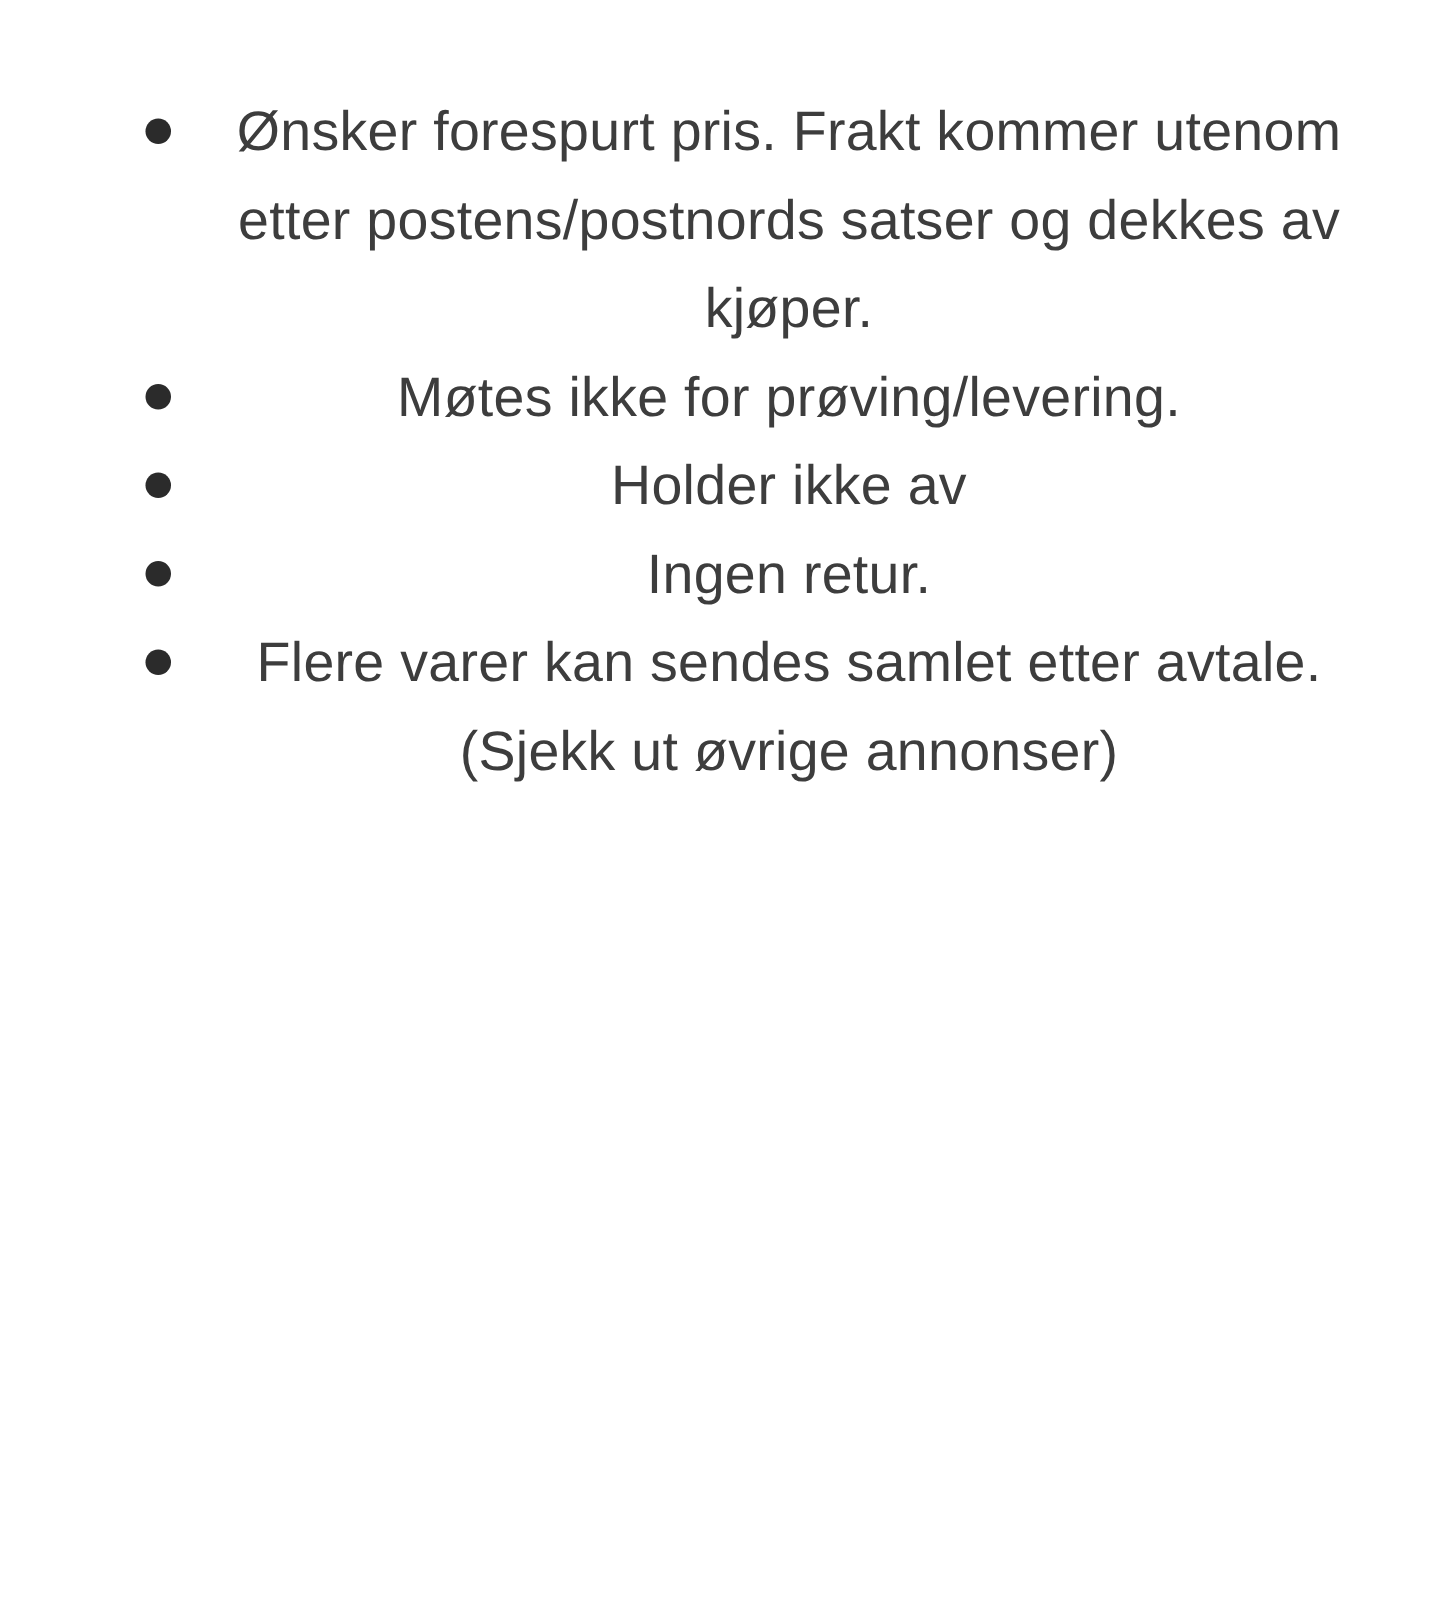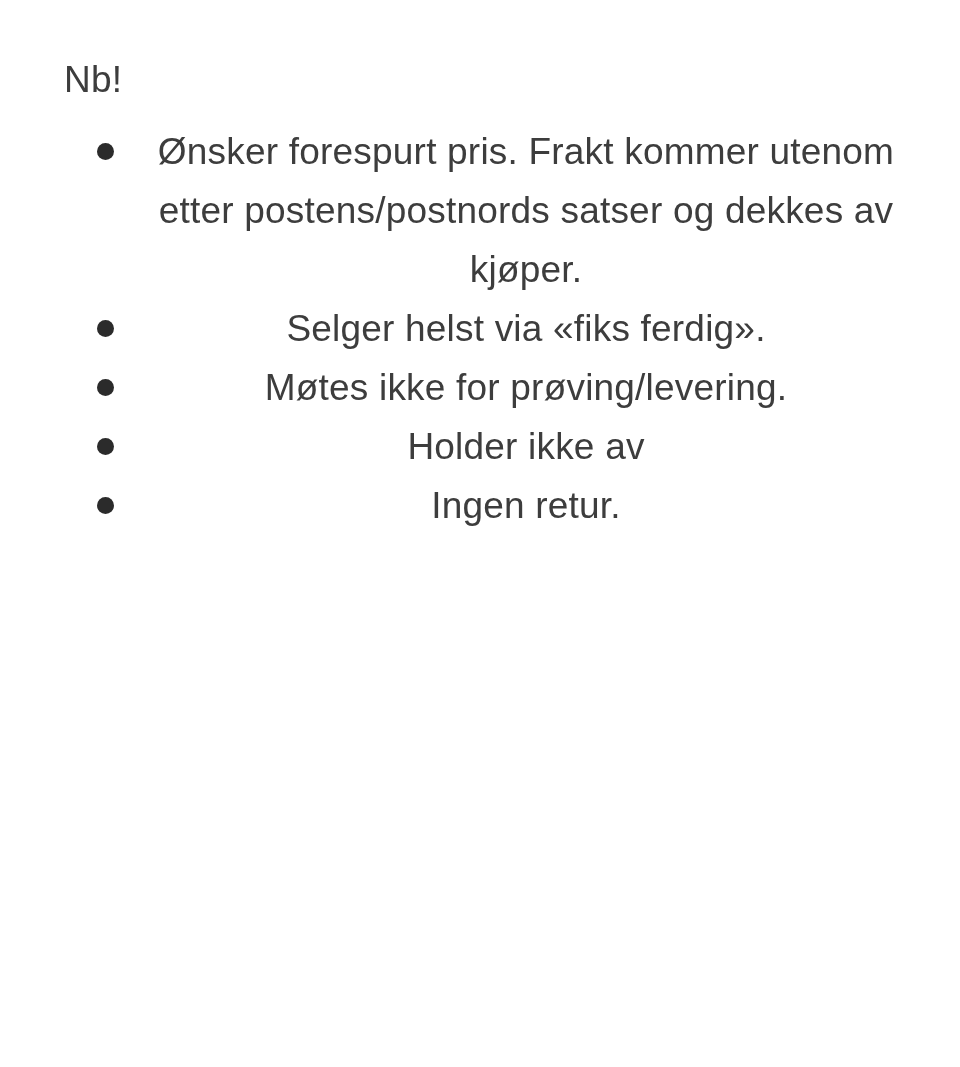--- a/index.html
+++ b/index.html
@@ -46,21 +46,20 @@
     width: 17px;
     height: 17px;
     border-radius: 50%;
     background: #2b2b2b;
   }
 </style>
 </head>
 <body>
 
 <div class="page">
-  <p class="heading">Nb!</p>
   <ul class="notes">
     <li>Ønsker forespurt pris. Frakt kommer utenom etter postens/postnords satser og dekkes av kjøper.</li>
-    <li>Selger helst via «fiks ferdig».</li>
     <li>Møtes ikke for prøving/levering.</li>
     <li>Holder ikke av</li>
     <li>Ingen retur.</li>
+    <li>Flere varer kan sendes samlet etter avtale. (Sjekk ut øvrige annonser)</li>
   </ul>
 </div>
 
 </body></html>

